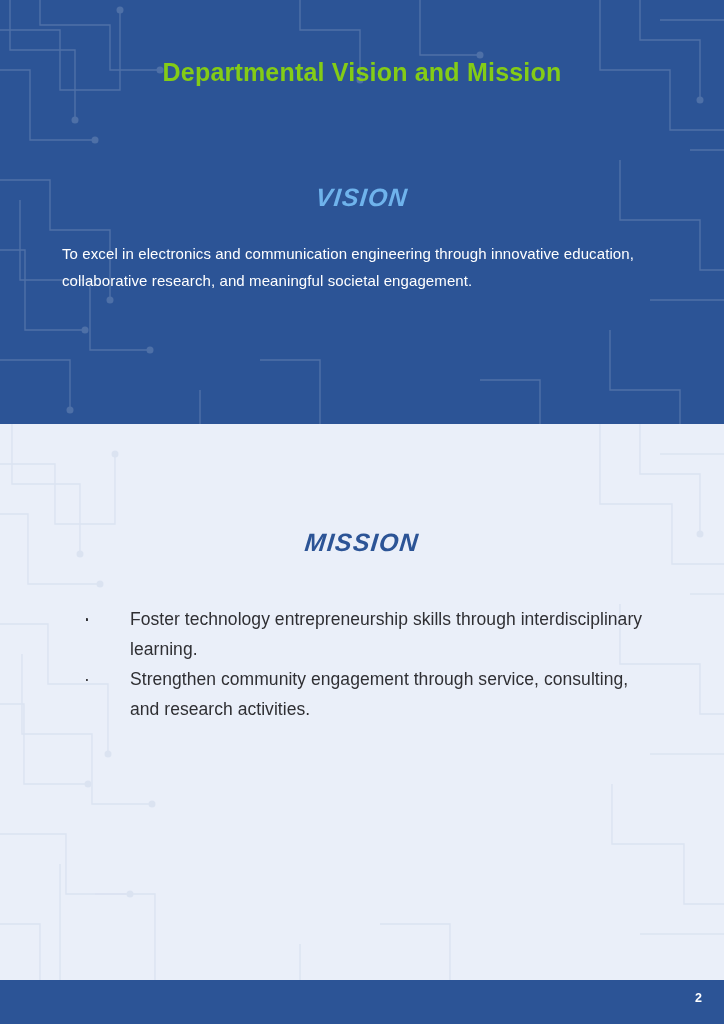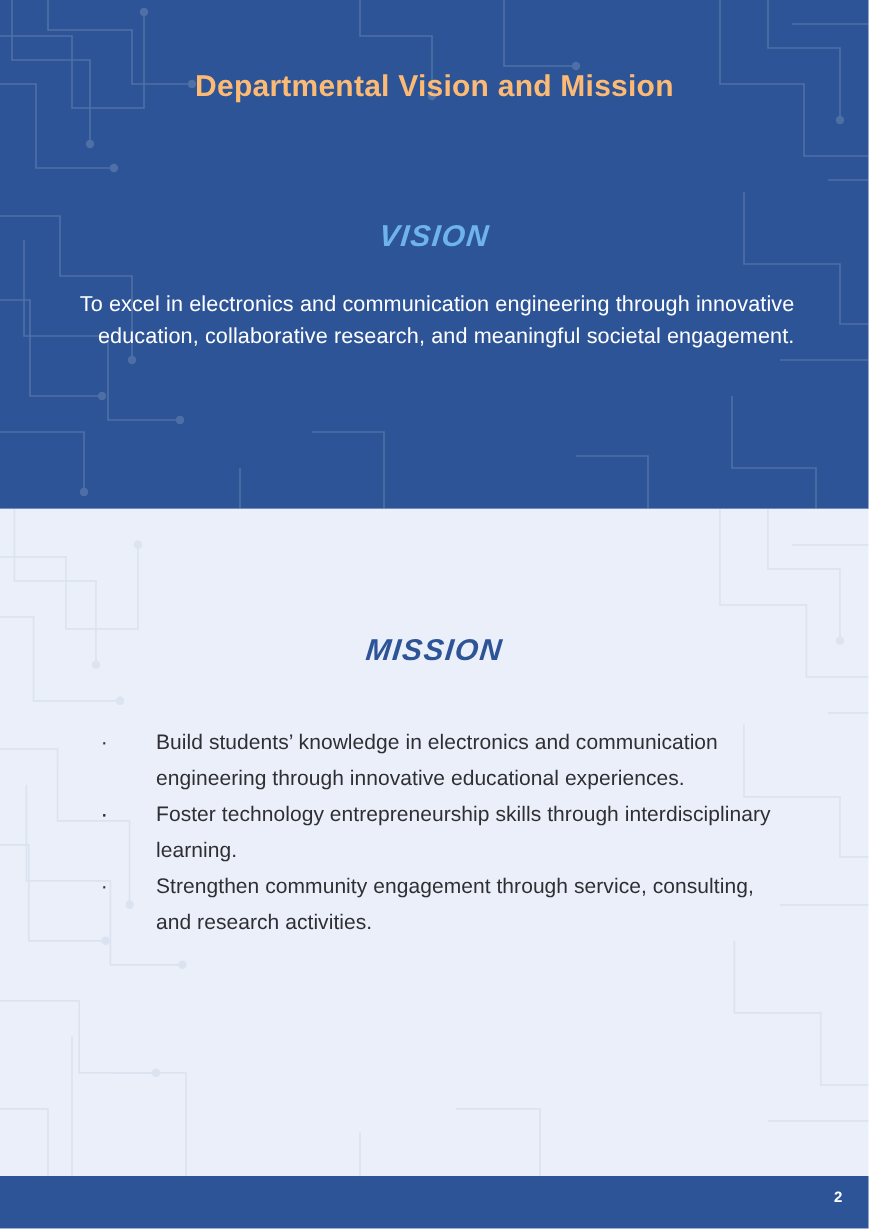--- a/index.html
+++ b/index.html
@@ -35,21 +35,21 @@
     position: absolute;
     inset: 0;
     opacity: 0.16;
   }
   .slide-title {
     position: absolute;
     left: 0;
     top: 58px;
     width: 724px;
     text-align: center;
-    color: #fdba74;
+    color: #84cc16;
     font-size: 25px;
     font-weight: bold;
     letter-spacing: 0.2px;
   }
   .vision-heading {
     position: absolute;
     left: 0;
     top: 183px;
     width: 724px;
     text-align: center;
@@ -58,23 +58,23 @@
     font-weight: bold;
     font-style: italic;
     letter-spacing: 1.2px;
     transform: skewX(-6deg);
   }
   .vision-text {
     position: absolute;
     left: 62px;
     top: 240px;
     width: 600px;
-    text-align: right;
+    text-align: left;
     color: #ffffff;
-    font-size: 18px;
+    font-size: 15px;
     line-height: 27px;
     letter-spacing: 0.1px;
   }
 
   
   .bottom-panel {
     position: absolute;
     left: 0;
     top: 424px;
     width: 724px;
@@ -228,21 +228,20 @@
         <circle cx="152" cy="380" r="3.5"></circle>
         <circle cx="700" cy="110" r="3.5"></circle>
       </g>
     </svg>
 
     <div class="mission-heading">MISSION</div>
 
     <ul class="mission-list">
       <li class="mission-item">
         <span class="mission-bullet">·</span>
-        <span>Build students’ knowledge in electronics and communication engineering through innovative educational experiences.</span>
       </li>
       <li class="mission-item">
         <span class="mission-bullet">·</span>
       </li>
       <li class="mission-item">
         <span class="mission-bullet">·</span>
         <span>Foster technology entrepreneurship skills through interdisciplinary learning.</span>
       </li>
       <li class="mission-item">
         <span class="mission-bullet">·</span>

